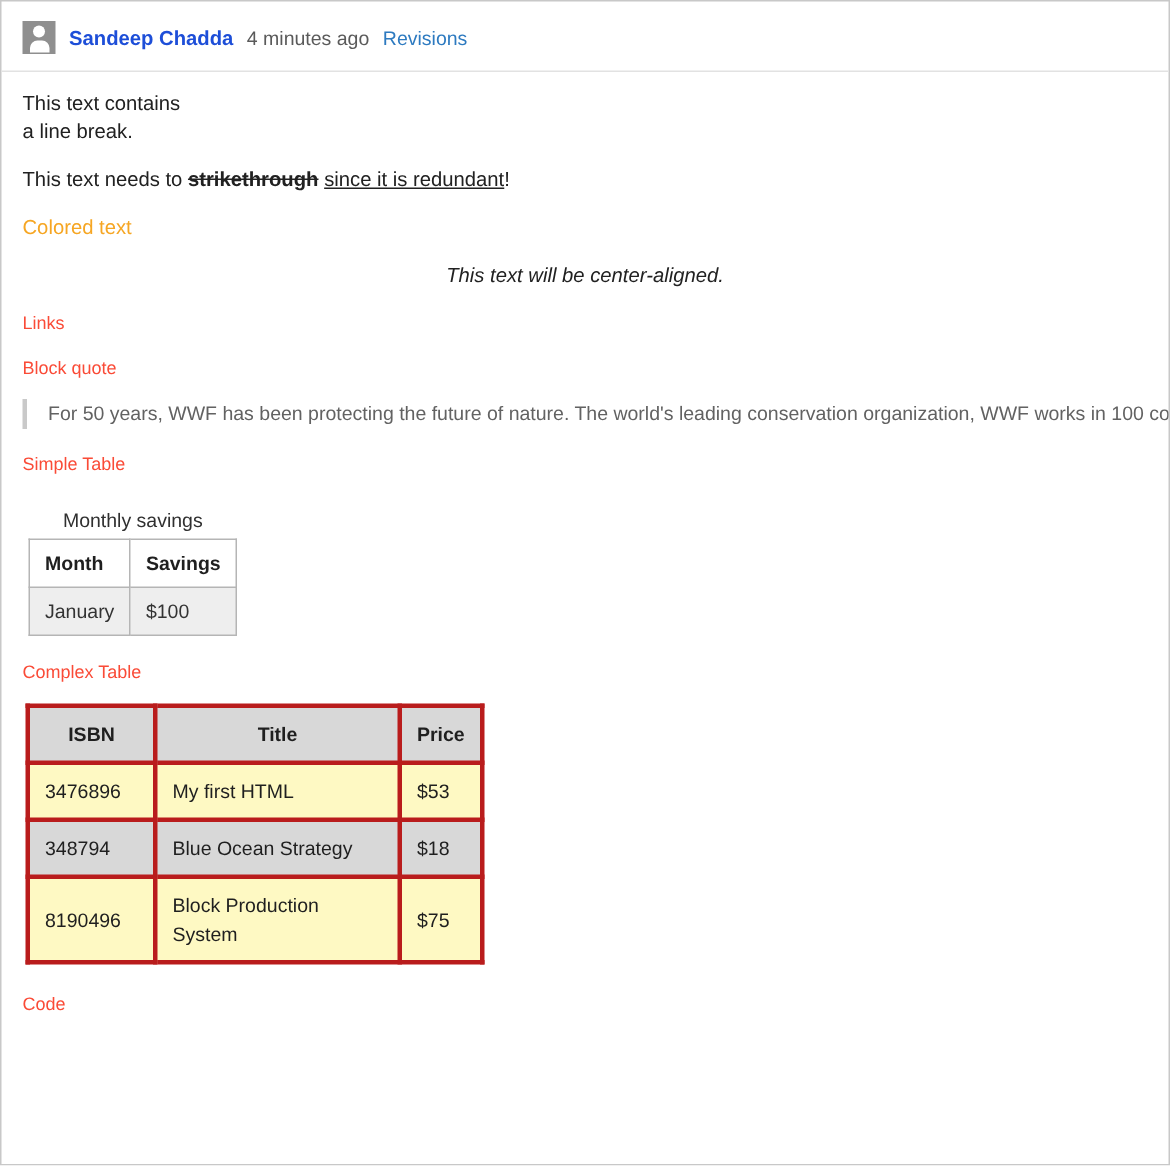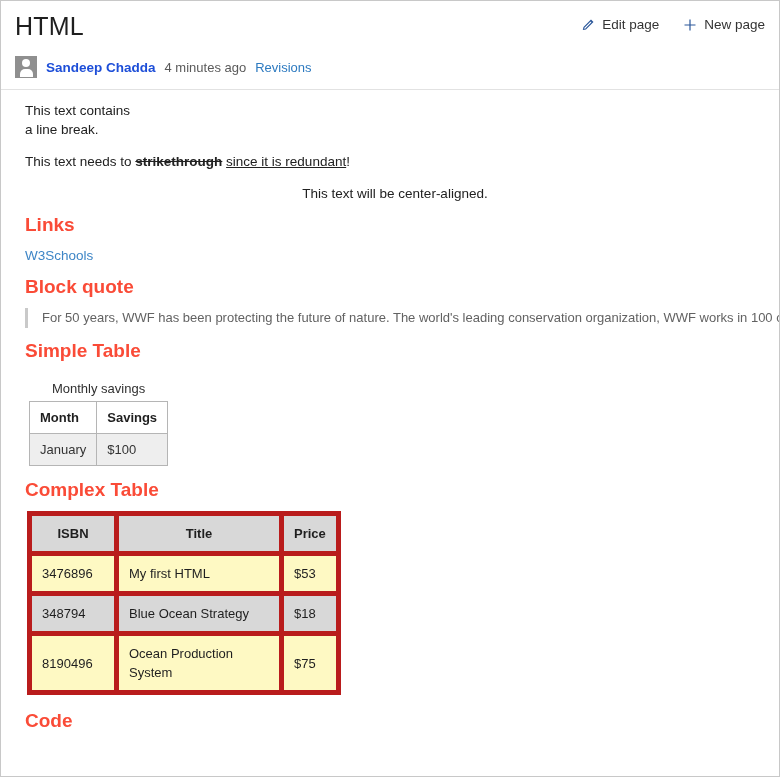--- a/index.html
+++ b/index.html
@@ -105,38 +105,38 @@
     cursor: pointer;
   }
   .divider {
     height: 1px;
     background: #e2e2e2;
     margin: 0;
   }
 
   
   .content {
-    padding: 11px 14px 0 24px;
+    padding: 11px 14px 0 14px;
     font-size: 13.5px;
     line-height: 19px;
   }
   .content p {
     margin: 0 0 13px 0;
   }
   .para-break { margin-bottom: 13px; }
   .strike { text-decoration: line-through; font-weight: bold; }
   .ins { text-decoration: underline; }
   .colored-text { color: #f6a623; }
-  .center-text { text-align: center; }
+  .center-text { text-align: center; font-style: italic; }
   .cite-title { font-style: italic; }
 
   h3.section-heading {
     color: #fa4b37;
-    font-size: 19px;
-    font-weight: 700;
+    font-size: 12px;
+    font-weight: 400;
     margin: 0 0 12px 0;
     line-height: 18px;
   }
   a.inline-link {
     color: #3d85c6;
     text-decoration: none;
     cursor: pointer;
   }
   .link-row { margin-bottom: 13px; }
 
@@ -182,65 +182,40 @@
 
   
   .complex-table-block { margin-bottom: 17px; }
   table.complex-table {
     border-collapse: collapse;
     margin-left: 2px;
     font-size: 13px;
   }
   table.complex-table th,
   table.complex-table td {
-    border: 5px solid #b91c1c;
+    border: 3px solid #b91c1c;
     padding: 8px 10px;
     color: #1f1f1f;
   }
   table.complex-table th {
     background: #d8d8d8;
     font-weight: bold;
     text-align: center;
   }
   table.complex-table tr.row-odd td { background: #fef9c3; }
   table.complex-table tr.row-even td { background: #d8d8d8; }
   table.complex-table td.col-isbn { width: 62px; text-align: left; }
   table.complex-table td.col-title { width: 140px; text-align: left; }
   table.complex-table td.col-price { width: 30px; text-align: left; }
 </style>
 </head>
 <body>
 
 <div class="page">
 
-  <div class="page-header">
-    <div class="page-title">HTML</div>
-    <div class="header-actions">
-
-      <div class="header-action">
-        <span class="icon-pencil">
-          <svg width="14" height="14" viewBox="0 0 14 14">
-            <path d="M2.5 11.4 L3 9.3 L10 2.3 L11.7 4 L4.7 11 Z" fill="none" stroke="#2b579a" stroke-width="1.1"></path>
-            <path d="M9.6 3 L11 4.4" stroke="#2b579a" stroke-width="1.1"></path>
-          </svg>
-        </span>
-        <span class="label">Edit page</span>
-      </div>
-
-      <div class="header-action">
-        <span class="icon-plus">
-          <svg width="14" height="14" viewBox="0 0 14 14">
-            <path d="M7 1.5 V12.5 M1.5 7 H12.5" stroke="#2b579a" stroke-width="1.2"></path>
-          </svg>
-        </span>
-        <span class="label">New page</span>
-      </div>
-
-    </div>
-  </div>
 
   <div class="byline-wrap">
     <div class="byline">
       <span class="avatar">
         <span class="head"></span>
         <span class="body"></span>
       </span>
       <span class="author-name">Sandeep Chadda</span>
       <span class="timestamp">4 minutes ago</span>
       <span class="revisions-link">Revisions</span>
@@ -252,29 +227,27 @@
 
     <p class="para-break">
       <span>This text contains</span><br>
       <span>a line break.</span>
     </p>
 
     <p>
       <span>This text needs to </span><span class="strike">strikethrough</span><span> </span><span class="ins">since it is redundant</span><span>!</span>
     </p>
 
+    <p class="colored-text">Colored text</p>
 
     <p class="center-text">This text will be center-aligned.</p>
 
 
     <h3 class="section-heading">Links</h3>
 
-    <p class="link-row">
-      <a class="inline-link">W3Schools</a>
-    </p>
 
     <h3 class="section-heading">Block quote</h3>
 
     <blockquote class="quote">For 50 years, WWF has been protecting the future of nature. The world's leading conservation organization, WWF works in 100 cour</blockquote>
 
     <h3 class="section-heading">Simple Table</h3>
 
     <div class="simple-table-block">
       <table class="simple-table">
         <caption>Monthly savings</caption>
@@ -310,21 +283,21 @@
             <td class="col-title">My first HTML</td>
             <td class="col-price">$53</td>
           </tr>
           <tr class="row-even">
             <td class="col-isbn">348794</td>
             <td class="col-title">Blue Ocean Strategy</td>
             <td class="col-price">$18</td>
           </tr>
           <tr class="row-odd">
             <td class="col-isbn">8190496</td>
-            <td class="col-title">Ocean Production System</td>
+            <td class="col-title">Block Production System</td>
             <td class="col-price">$75</td>
           </tr>
         </tbody>
       </table>
     </div>
 
     <h3 class="section-heading">Code</h3>
 
   </div>
 </div>

